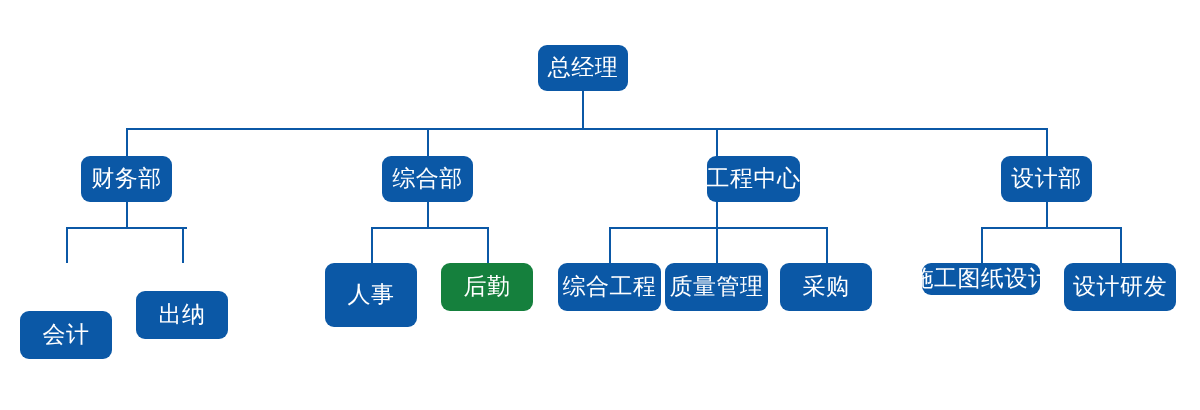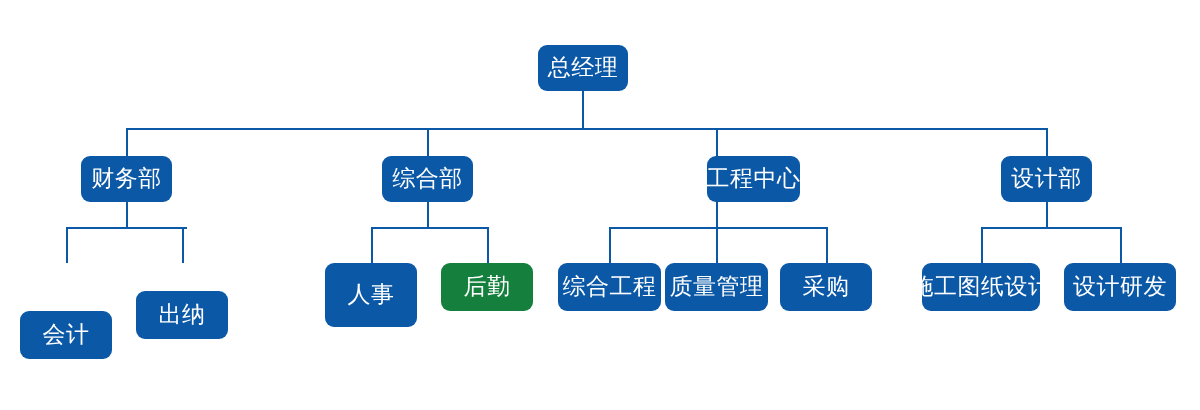--- a/index.html
+++ b/index.html
@@ -104,20 +104,20 @@
       </div>
       <div class="node" style="left: 665px; top: 263px; width: 103px; height: 48px; background: rgb(11, 88, 166); color: rgb(255, 255, 255);">
         <span class="node-label">质量管理</span>
       </div>
       <div class="node" style="left: 780px; top: 263px; width: 92px; height: 48px; background: rgb(11, 88, 166); color: rgb(255, 255, 255);">
         <span class="node-label">采购</span>
       </div>
       <div class="node" style="left: 1001px; top: 156px; width: 91px; height: 46px; background: rgb(11, 88, 166); color: rgb(255, 255, 255);">
         <span class="node-label">设计部</span>
       </div>
-      <div class="node" style="left: 922px; top: 263px; width: 118px; height: 48px; background: rgb(11, 88, 166); color: rgb(255, 255, 255);">
+      <div class="node" style="left: 922px; top: 263px; width: 118px; height: 32px; background: rgb(11, 88, 166); color: rgb(255, 255, 255);">
         <span class="node-label">施工图纸设计</span>
       </div>
       <div class="node" style="left: 1064px; top: 263px; width: 112px; height: 48px; background: rgb(11, 88, 166); color: rgb(255, 255, 255);">
         <span class="node-label">设计研发</span>
       </div>
     </div>
 </div>
 
 </body></html>

